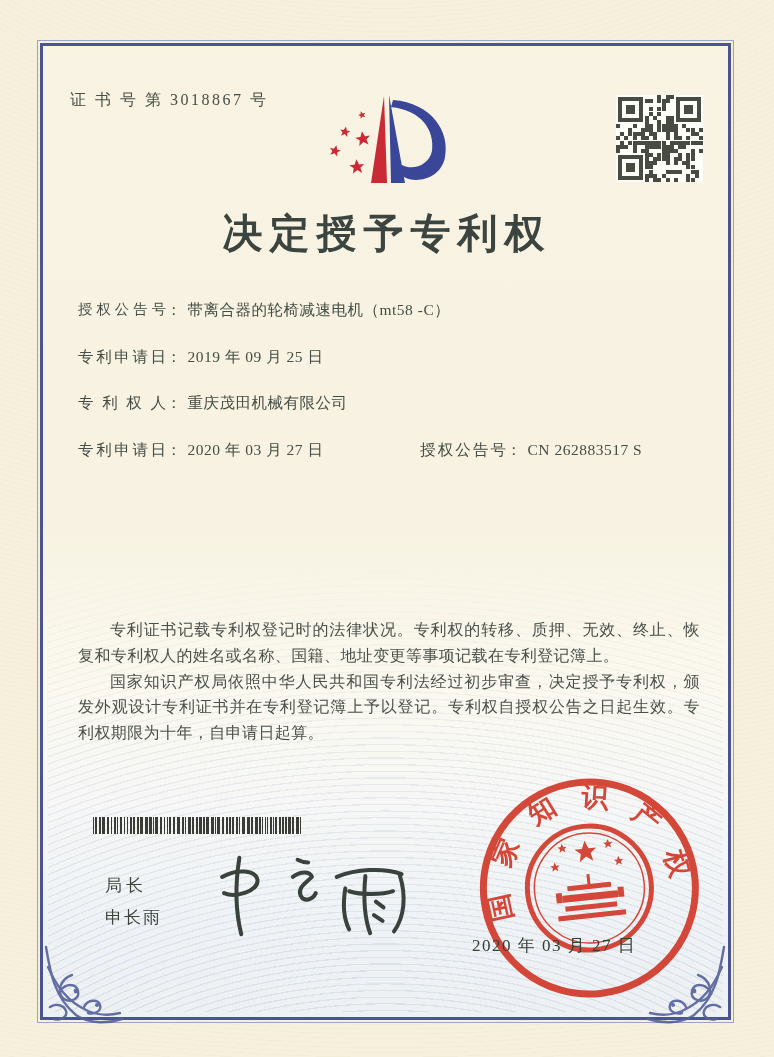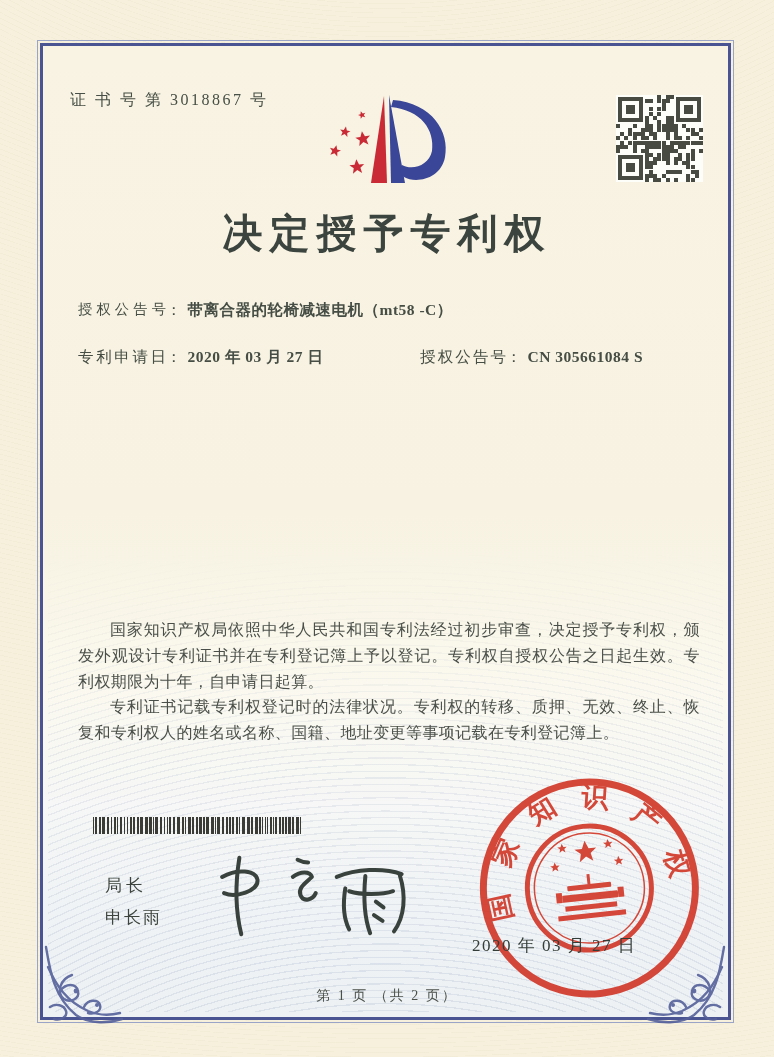--- a/index.html
+++ b/index.html
@@ -38,21 +38,21 @@
   .title{
     position:absolute; left:0; width:774px; top:206px; text-align:center;
     font-size:40px; font-weight:bold; letter-spacing:7px; color:#3b443e;
   }
   
   .fields{position:absolute; left:78px; top:300px; width:620px; font-size:15.5px; color:#454d44;}
   .row{position:relative; height:24px; margin-bottom:22.5px; white-space:nowrap;}
   .flabel{display:inline-block; width:88px; text-align:justify; text-align-last:justify; vertical-align:top;}
   .row.wide-label .flabel{font-size:14.3px;}
   .fcolon{display:inline-block; margin-right:6px;}
-  .fvalue{letter-spacing:.5px;font-weight:bold;}
+  .fvalue{letter-spacing:.5px;}
   .row .second{position:absolute; left:342px; top:0; white-space:nowrap;}
   .second .flabel{width:86px;}
   
   .body-text{
     position:absolute; left:78px; top:617px; width:622px;
     font-size:16px; line-height:25.8px; text-align:justify; letter-spacing:.4px; color:#4a5049;
   }
   .body-text p{margin:0; text-indent:2em;}
   
   .barcode{position:absolute; left:93px; top:817px; width:212px; height:17px; font-size:0;}
@@ -264,30 +264,36 @@
     </g>
   </svg>
 
   <div class="title">决定授予专利权</div>
 
   <div class="fields">
     <div class="row wide-label">
       <span class="flabel">授权公告号</span><span class="fcolon">：</span><span class="fvalue">带离合器的轮椅减速电机（mt58 -C）</span>
     </div>
     <div class="row">
+      <span class="flabel">专利申请日</span><span class="fcolon">：</span><span class="fvalue">2019 年 09 月 25 日</span>
+    </div>
+    <div class="row">
+      <span class="flabel">专利权人</span><span class="fcolon">：</span><span class="fvalue">重庆茂田机械有限公司</span>
+    </div>
+    <div class="row">
       <span class="flabel">专利申请日</span><span class="fcolon">：</span><span class="fvalue">2020 年 03 月 27 日</span>
       <span class="second">
-        <span class="flabel">授权公告号</span><span class="fcolon">：</span><span class="fvalue">CN 305661084 S</span>
+        <span class="flabel">授权公告号</span><span class="fcolon">：</span><span class="fvalue">CN 262883517 S</span>
       </span>
     </div>
   </div>
 
   <div class="body-text">
+    <p>专利证书记载专利权登记时的法律状况。专利权的转移、质押、无效、终止、恢复和专利权人的姓名或名称、国籍、地址变更等事项记载在专利登记簿上。</p>
     <p>国家知识产权局依照中华人民共和国专利法经过初步审查，决定授予专利权，颁发外观设计专利证书并在专利登记簿上予以登记。专利权自授权公告之日起生效。专利权期限为十年，自申请日起算。</p>
-    <p>专利证书记载专利权登记时的法律状况。专利权的转移、质押、无效、终止、恢复和专利权人的姓名或名称、国籍、地址变更等事项记载在专利登记簿上。</p>
   </div>
 
   <div class="barcode" id="barcode"><i style="width:1px;margin-right:1px"></i><i style="width:2px;margin-right:2px"></i><i style="width:2px;margin-right:1px"></i><i style="width:3px;margin-right:2px"></i><i style="width:2px;margin-right:2px"></i><i style="width:1px;margin-right:2px"></i><i style="width:2px;margin-right:1px"></i><i style="width:1px;margin-right:2px"></i><i style="width:2px;margin-right:2px"></i><i style="width:1px;margin-right:2px"></i><i style="width:1px;margin-right:2px"></i><i style="width:2px;margin-right:1px"></i><i style="width:2px;margin-right:2px"></i><i style="width:2px;margin-right:1px"></i><i style="width:3px;margin-right:2px"></i><i style="width:3px;margin-right:1px"></i><i style="width:3px;margin-right:1px"></i><i style="width:1px;margin-right:1px"></i><i style="width:3px;margin-right:2px"></i><i style="width:2px;margin-right:2px"></i><i style="width:1px;margin-right:2px"></i><i style="width:1px;margin-right:1px"></i><i style="width:2px;margin-right:2px"></i><i style="width:2px;margin-right:2px"></i><i style="width:3px;margin-right:2px"></i><i style="width:2px;margin-right:1px"></i><i style="width:1px;margin-right:2px"></i><i style="width:3px;margin-right:1px"></i><i style="width:2px;margin-right:2px"></i><i style="width:2px;margin-right:1px"></i><i style="width:3px;margin-right:1px"></i><i style="width:2px;margin-right:1px"></i><i style="width:3px;margin-right:2px"></i><i style="width:3px;margin-right:1px"></i><i style="width:1px;margin-right:1px"></i><i style="width:3px;margin-right:2px"></i><i style="width:2px;margin-right:2px"></i><i style="width:2px;margin-right:1px"></i><i style="width:2px;margin-right:1px"></i><i style="width:2px;margin-right:2px"></i><i style="width:2px;margin-right:1px"></i><i style="width:1px;margin-right:2px"></i><i style="width:3px;margin-right:2px"></i><i style="width:3px;margin-right:1px"></i><i style="width:2px;margin-right:2px"></i><i style="width:3px;margin-right:1px"></i><i style="width:2px;margin-right:1px"></i><i style="width:1px;margin-right:2px"></i><i style="width:1px;margin-right:1px"></i><i style="width:1px;margin-right:2px"></i><i style="width:2px;margin-right:1px"></i><i style="width:1px;margin-right:1px"></i><i style="width:2px;margin-right:2px"></i><i style="width:2px;margin-right:1px"></i><i style="width:2px;margin-right:1px"></i><i style="width:2px;margin-right:1px"></i><i style="width:3px;margin-right:1px"></i><i style="width:2px;margin-right:2px"></i><i style="width:3px;margin-right:1px"></i><i style="width:1px;margin-right:1px"></i></div>
 
   <div class="officer-title">局长</div>
   <div class="officer-name">申长雨</div>
   <svg class="signature" viewBox="0 0 220 100" xmlns="http://www.w3.org/2000/svg">
     <g fill="none" stroke="#39423d" stroke-width="4.2" stroke-linecap="round" stroke-linejoin="round">
       <path d="M36,10 C32,35 31,62 38,90"></path>
       <path d="M18,30 C34,21 53,23 55,33 C56,45 32,52 20,47"></path>
@@ -322,21 +328,20 @@
       <rect x="-1.5" y="-14" width="3" height="10"></rect>
       <rect x="-22" y="-4" width="44" height="5" rx="1"></rect>
       <rect x="-28" y="5" width="56" height="7" rx="1"></rect>
       <path d="M-26,16 h52 v5 h-52 Z M-34,25 h68 v5 h-68 Z"></path>
       <rect x="-34" y="2" width="6" height="10"></rect>
       <rect x="28" y="2" width="6" height="10"></rect>
     </g>
   </svg>
   <div class="seal-date">2020 年 03 月 27 日</div>
 
-  <div class="page-num">第 1 页 （共 2 页）</div>
 
   <svg class="corner left" viewBox="0 0 86 86" xmlns="http://www.w3.org/2000/svg">
     <g fill="none" stroke="#55609a" stroke-width="2.4" stroke-linecap="round">
       <path d="M6,6 C10,30 14,56 36,74 C50,84 70,82 82,78"></path>
       <path d="M8,26 C16,44 26,60 48,70 C60,75 72,74 80,72"></path>
       <path d="M20,50 C26,42 36,42 38,50 C40,58 30,62 24,58 C16,52 20,38 32,34"></path>
       <path d="M44,66 C48,58 58,58 60,64 C62,70 54,74 48,72"></path>
       <path d="M10,66 C16,62 24,64 26,70 C28,76 20,80 14,78"></path>
     </g>
     <circle cx="36" cy="50" r="2.4" fill="#55609a"></circle>

